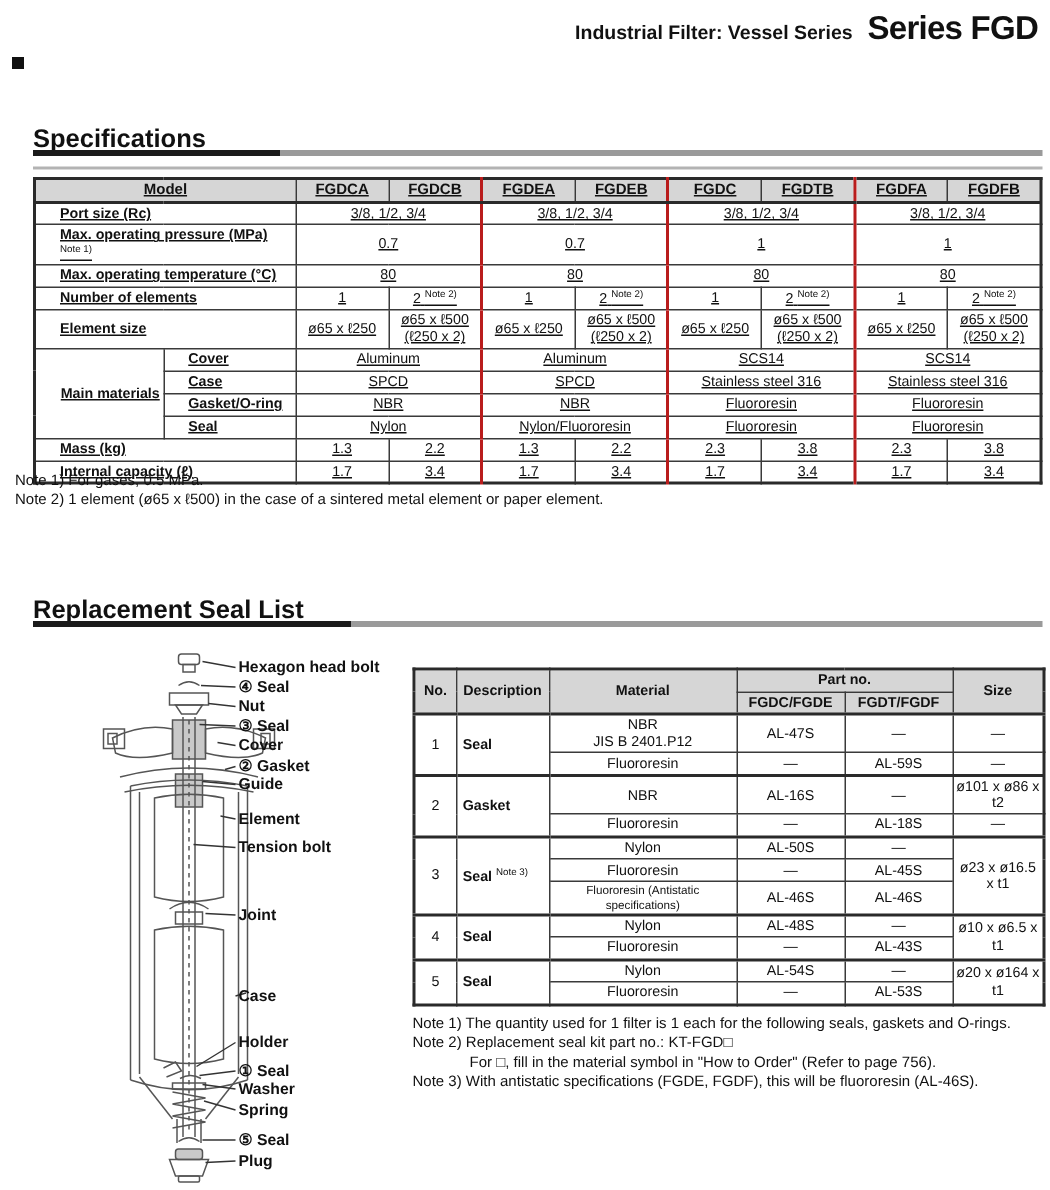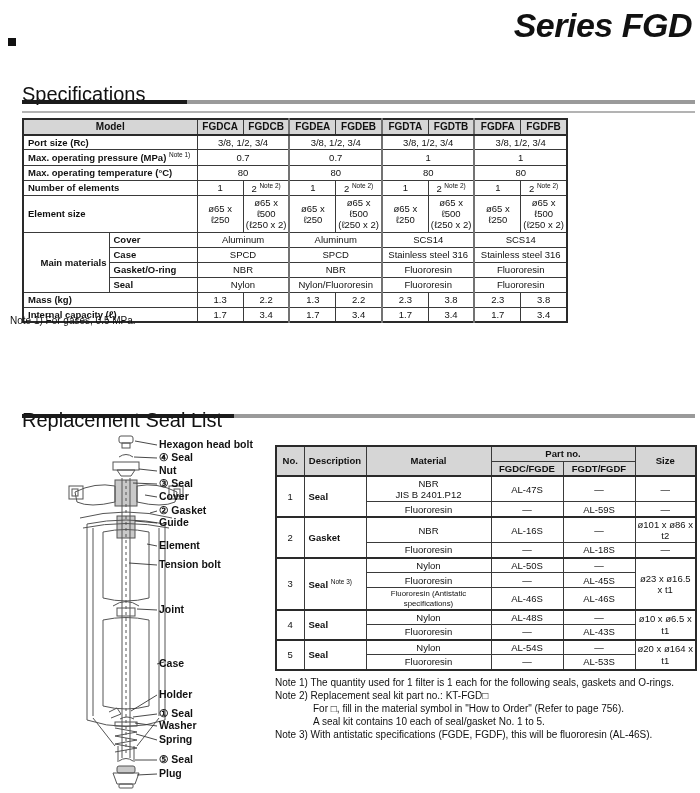--- a/index.html
+++ b/index.html
@@ -4,42 +4,42 @@
 <style>
   * { margin:0; padding:0; box-sizing:border-box; }
   html,body { width:700px; height:793px; background:#ffffff; font-family:"Liberation Sans", sans-serif; color:#111; }
   body { position:relative; overflow:hidden; }
 
   .abs { position:absolute; }
 
   
   .title-row { top:6px; right:8px; display:flex; align-items:baseline; gap:10px; }
   .product-line { font-size:13px; font-weight:bold; }
-  .series-title { font-size:34px; font-weight:bold; font-style:italic; letter-spacing:-0.5px; }
+  .series-title { font-size:22px; font-weight:bold; letter-spacing:-0.5px; }
   .corner-square { left:8px; top:38px; width:8px; height:8px; background:#111; }
 
   
-  .sec-heading { font-size:20px; font-weight:normal;text-align:center; }
+  .sec-heading { font-size:17px; font-weight:bold;text-align:center; }
   .rule { height:4px; }
   .rule-spec { background:linear-gradient(90deg,#1a1a1a 0,#1a1a1a 165px,#9a9a9a 165px,#9a9a9a 100%); }
   .rule-seal { background:linear-gradient(90deg,#1a1a1a 0,#1a1a1a 212px,#9a9a9a 212px,#9a9a9a 100%); }
   .thin-rule { height:2px; background:#b3b3b3; }
 
   
   table { border-collapse:collapse; table-layout:fixed; }
   th, td { border:1px solid #3a3a3a; font-size:9.5px; padding:1px 2px; text-align:center; vertical-align:middle; line-height:1.18; overflow:hidden; }
   .hdr { background:#d6d6d6; font-weight:bold; }
-  .lbl { text-align:left; font-weight:bold; padding-left:4px; }
+  .lbl { text-align:left; font-weight:bold; padding-left:16px; }
   sup.note { font-size:6.5px; font-weight:normal; vertical-align:super; }
 
   
-  .spec-table { width:546px; border:2px solid #2a2a2a; }
+  .spec-table { width:673px; border:2px solid #2a2a2a;text-decoration:underline; }
   .spec-table th { height:15px; font-size:10px; }
   .spec-table td { height:15px; }
-  .spec-table .gs { border-left:2px solid #737373; }
+  .spec-table .gs { border-left:2px solid #b91c1c; }
   .spec-table tr.head th { border-bottom:2px solid #2a2a2a; }
   .twoLine span { display:block; }
 
   
   .seal-table { width:420px; border:2px solid #2a2a2a; }
   .seal-table th { height:15px; }
   .seal-table td { height:15px; }
   .seal-table .gt td, .seal-table td.gt { border-top:2px solid #2a2a2a; }
   .seal-table .desc { text-align:left; font-weight:bold; padding-left:4px; }
   .preline { white-space:pre-line; }
@@ -52,20 +52,21 @@
   
   .diagram text { font:bold 10.5px "Liberation Sans", sans-serif; fill:#111; }
   .diagram .part { stroke:#555; fill:none; stroke-width:1; }
   .diagram .fillpart { stroke:#555; fill:#c9c9c9; stroke-width:1; }
   .diagram .leader { stroke:#333; stroke-width:0.9; fill:none; }
 </style>
 </head>
 <body>
 
 <div class="abs title-row">
+  <span class="product-line">Industrial Filter: Vessel Series</span>
   <span class="series-title">Series FGD</span>
 </div>
 <div class="abs corner-square"></div>
 
 <div class="abs sec-heading" style="left:22px; top:83px;">Specifications</div>
 <div class="abs rule rule-spec" style="left:22px; top:100px; width:673px;"></div>
 <div class="abs thin-rule" style="left:22px; top:111px; width:673px;"></div>
 
 <table class="abs spec-table" style="left:22px; top:118px;">
   <colgroup>
@@ -80,21 +81,21 @@
       <col>
       <col>
   </colgroup>
   <tbody>
       <tr class="head">
     <th class="hdr" colspan="2">Model</th>
     <th class="hdr">FGDCA</th>
     <th class="hdr">FGDCB</th>
     <th class="hdr gs">FGDEA</th>
     <th class="hdr">FGDEB</th>
-    <th class="hdr gs">FGDTA</th>
+    <th class="hdr gs">FGDC</th>
     <th class="hdr">FGDTB</th>
     <th class="hdr gs">FGDFA</th>
     <th class="hdr">FGDFB</th>
   </tr>
   <tr>
     <td class="lbl" colspan="2">Port size (Rc)</td>
     <td colspan="2">3/8, 1/2, 3/4</td>
     <td class="gs" colspan="2">3/8, 1/2, 3/4</td>
     <td class="gs" colspan="2">3/8, 1/2, 3/4</td>
     <td class="gs" colspan="2">3/8, 1/2, 3/4</td>
@@ -196,23 +197,24 @@
     <td class="gs">1.7</td>
     <td>3.4</td>
     <td class="gs">1.7</td>
     <td>3.4</td>
   </tr>
 </tbody>
   </table>
 
 <div class="abs notes" style="left:10px; top:314px; width:673px;">
   <div>Note 1) For gases, 0.5 MPa.</div>
+  <div>Note 2) 1 element (ø65 x ℓ500) in the case of a sintered metal element or paper element.</div>
 </div>
 
-<div class="abs sec-heading" style="left:22px; top:397px;margin-top:12px;">Replacement Seal List</div>
+<div class="abs sec-heading" style="left:22px; top:397px;">Replacement Seal List</div>
 <div class="abs rule rule-seal" style="left:22px; top:414px; width:673px;"></div>
 
 <svg class="abs diagram" style="left:25px; top:428px;" width="252" height="362" viewBox="0 0 252 362">
   <g class="part">
     <rect x="94" y="8" width="14" height="7" rx="2"></rect>
       <rect x="97" y="15" width="8" height="5"></rect>
   </g>
   <path class="part" d="M94,29 q7,-5 14,0"></path>
   <g class="part">
     <rect x="88" y="34" width="26" height="8"></rect>
@@ -401,16 +403,15 @@
       <td>—</td>
       <td>AL-53S</td>
     </tr>
   </tbody>
     </table>
 
   <div class="notes" style="margin-top:5px;">
     <div>Note 1) The quantity used for 1 filter is 1 each for the following seals, gaskets and O-rings.</div>
     <div>Note 2) Replacement seal kit part no.: KT-FGD□</div>
     <div class="indent">For □, fill in the material symbol in "How to Order" (Refer to page 756).</div>
-    <div class="indent">A seal kit contains 10 each of seal/gasket No. 1 to 5.</div>
     <div>Note 3) With antistatic specifications (FGDE, FGDF), this will be fluororesin (AL-46S).</div>
   </div>
 </div>
 
 </body></html>

